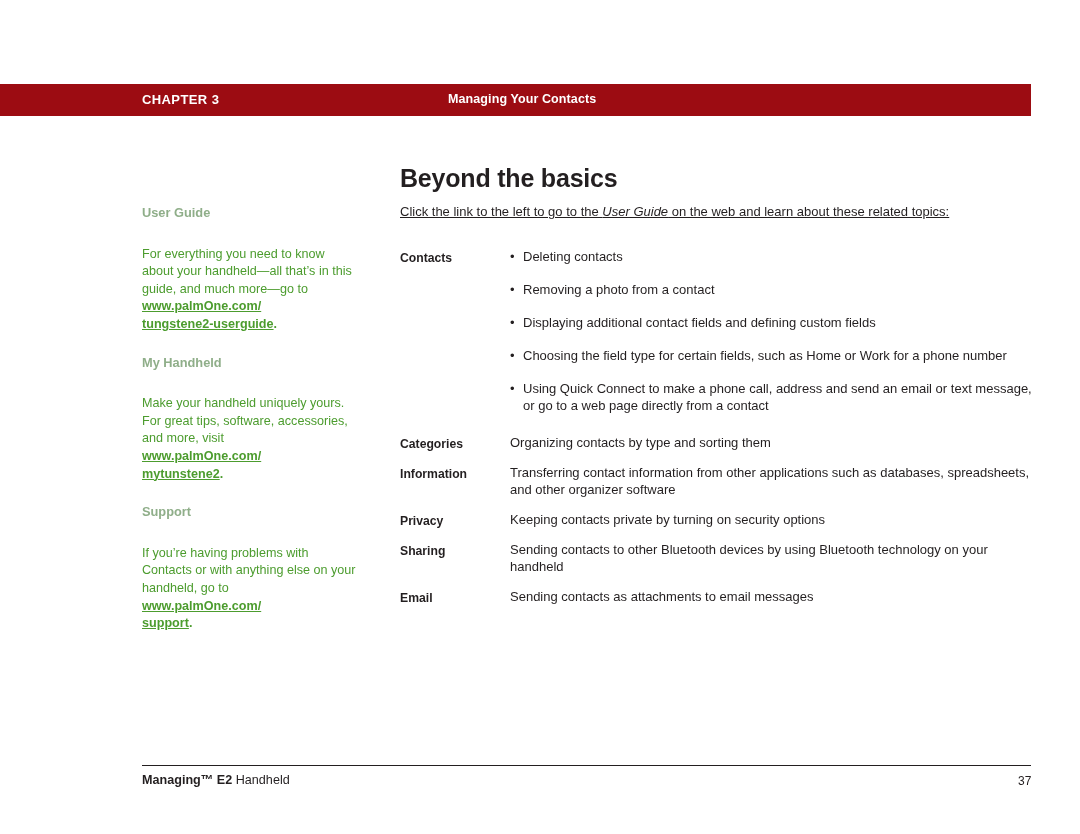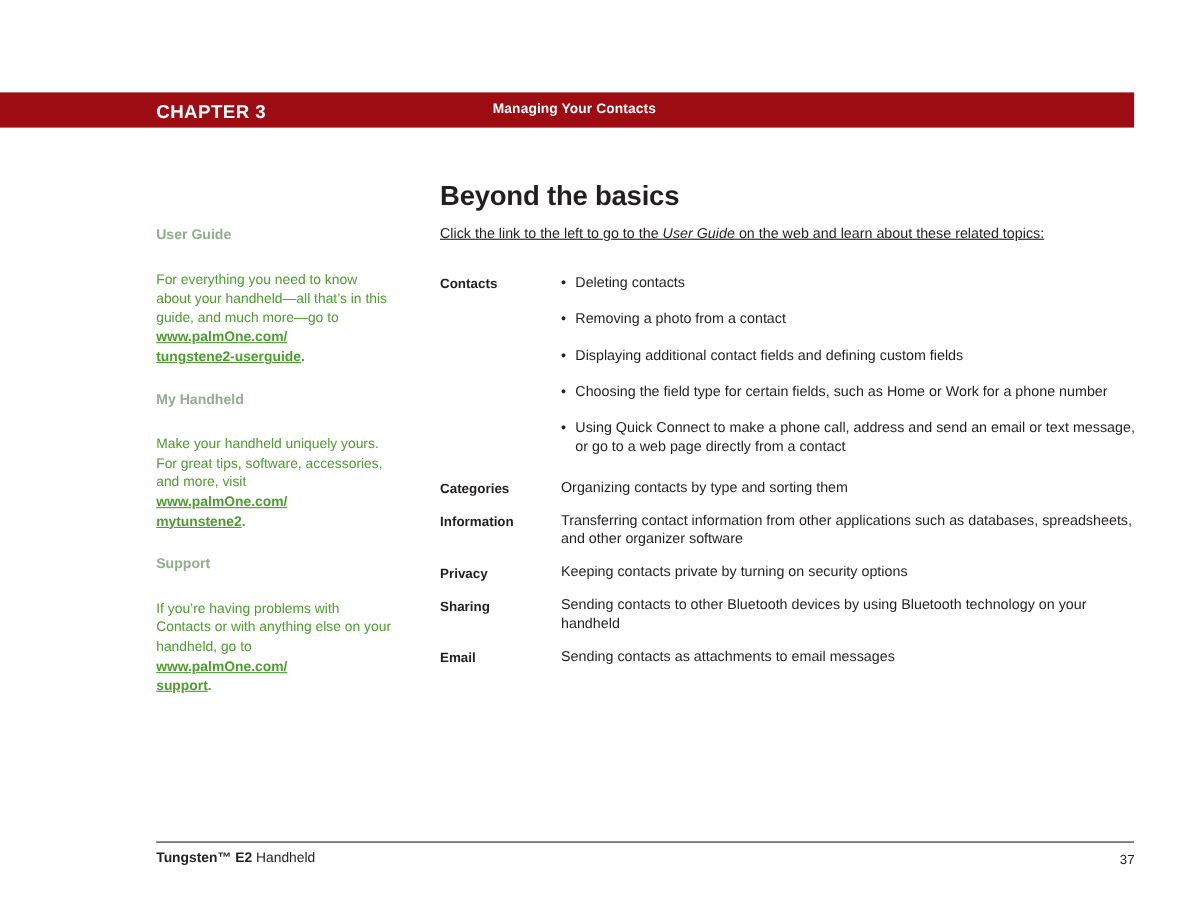--- a/index.html
+++ b/index.html
@@ -23,21 +23,21 @@
     top: 84px;
     width: 1031px;
     height: 32px;
     background: #9c0c12;
     color: #ffffff;
   }
   .header-chapter {
     position: absolute;
     left: 142px;
     top: 8px;
-    font-size: 17px;
+    font-size: 13px;
     font-weight: bold;
     letter-spacing: 0.4px;
     white-space: nowrap;
   }
   .header-title {
     position: absolute;
     left: 400px;
     top: 8px;
     font-size: 12.5px;
     font-weight: bold;
@@ -265,15 +265,15 @@
 
   <div class="row">
     <div class="row-label">Email</div>
     <div class="row-content">Sending contacts as attachments to email messages</div>
   </div>
 
 </div>
 
 <div class="footer-rule"></div>
 <div class="footer-left">
-  <b>Tungsten™ E2</b><span> Handheld</span>
+  <b>Managing™ E2</b><span> Handheld</span>
 </div>
 <div class="footer-page">37</div>
 
 </body></html>

